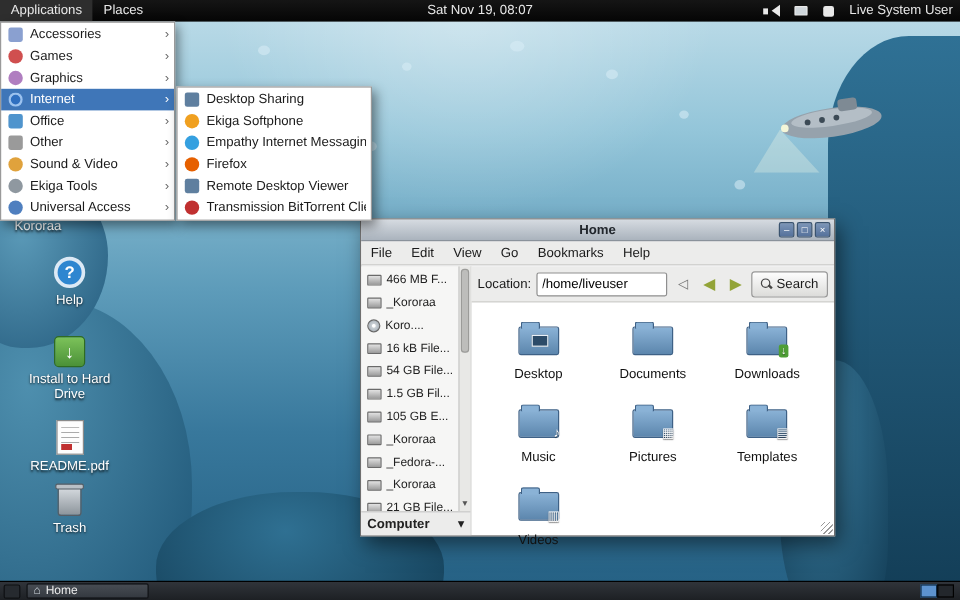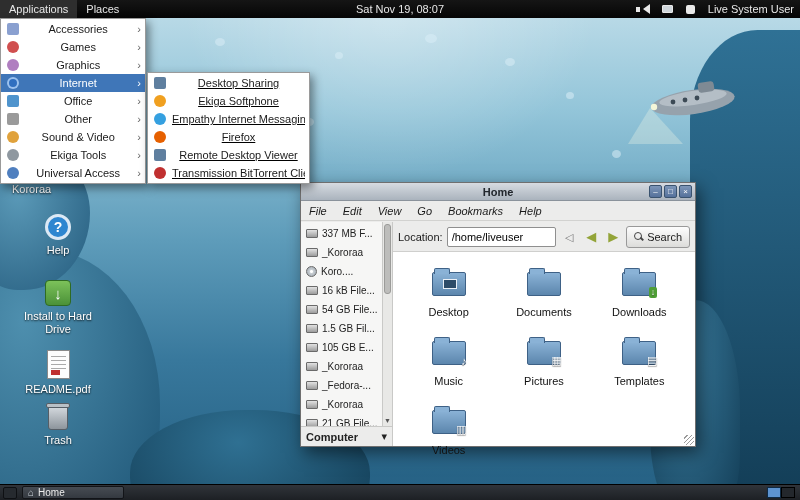--- a/index.html
+++ b/index.html
@@ -35,32 +35,32 @@
   .panel-right { position:absolute; right:6px; top:0; height:18px; display:flex; align-items:center; gap:13px; }
   .spk { position:relative; width:13px; height:10px; }
   .spk::before { content:""; position:absolute; left:0; top:3px; width:4px; height:5px; background:#e8e8e8; }
   .spk::after  { content:""; position:absolute; left:2px; top:0; border:5px solid transparent; border-right:7px solid #e8e8e8; }
   .net { width:11px; height:8px; border:1px solid #e8e8e8; background:#cfd6db; border-radius:1px; }
   .usr { width:9px; height:9px; border-radius:2px; background:#e8e8e8; }
 
   
   .menu { position:absolute; left:0; top:18px; width:146px; background:#ffffff;
     border:1px solid #9a9a9a; box-shadow:3px 4px 9px rgba(0,0,0,.45); z-index:60; padding:1px 0; }
-  .mi { height:18px; display:flex; align-items:center; gap:6px; padding:0 4px 0 6px; font-size:11px; color:#1a1a1a;text-align:center; }
+  .mi { height:18px; display:flex; align-items:center; gap:6px; padding:0 4px 0 6px; font-size:11px; color:#1a1a1a; }
   .mi .lbl { flex:1; white-space:nowrap; overflow:hidden; }
   .mi .arr { color:#666; font-size:11px; }
   .mi.sel { background:#3f76b8; color:#fff; }
   .mi.sel .arr { color:#fff; }
   .ci { width:12px; height:12px; flex:0 0 12px; border-radius:50%; }
   .ci0{background:#8aa0d0;border-radius:2px} .ci1{background:#d04f4f} .ci2{background:#b07ec0}
   .ci3{background:#2f6fc0; box-shadow:inset 0 0 0 2px #9cc2ee} .ci4{background:#4f94cd;border-radius:2px}
   .ci5{background:#9a9a9a;border-radius:2px} .ci6{background:#e0a23c} .ci7{background:#8f98a0}
   .ci8{background:#4f7fbf}
   .submenu { position:absolute; left:147px; top:72px; width:163px; background:#ffffff;
-    border:1px solid #9a9a9a; box-shadow:3px 4px 9px rgba(0,0,0,.45); z-index:61; padding:1px 0;text-decoration:underline; }
+    border:1px solid #9a9a9a; box-shadow:3px 4px 9px rgba(0,0,0,.45); z-index:61; padding:1px 0; }
   .si0{background:#5f7f9f;border-radius:2px} .si1{background:#f0a020} .si2{background:#35a0e0}
   .si3{background:#e66000} .si4{background:#5f7f9f;border-radius:2px} .si5{background:#c03030}
 
   
   .dicon { position:absolute; display:flex; flex-direction:column; align-items:center; gap:4px; }
   .dicon .dlbl { color:#fff; font-size:11px; text-shadow:0 1px 2px rgba(0,0,0,.85); text-align:center; line-height:1.15; }
   .vol-label { position:absolute; left:12px; top:183px; color:#fff; font-size:11px; text-shadow:0 1px 2px rgba(0,0,0,.85); }
   .ic-help { width:26px; height:26px; border-radius:50%; background:#2e86d0; border:3px solid #dce9f5;
     color:#fff; font-weight:bold; font-size:14px; display:flex; align-items:center; justify-content:center; }
   .ic-install { width:26px; height:26px; border-radius:4px; background:linear-gradient(#7cc25a,#4b9138);
@@ -77,21 +77,21 @@
   
   .window { position:absolute; left:300px; top:182px; width:396px; height:265px;
     background:#ececeb; border:1px solid #6f6f6f; box-shadow:4px 6px 16px rgba(0,0,0,.5); z-index:40; }
   .titlebar { height:18px; background:linear-gradient(#d6dbe1,#aab3bd); border-bottom:1px solid #8a929b;
     display:flex; align-items:center; position:relative; }
   .title { position:absolute; left:0; right:0; text-align:center; font-size:11px; font-weight:bold; color:#21262c; }
   .winbtns { position:absolute; right:3px; top:2px; display:flex; gap:2px; }
   .wbtn { width:13px; height:13px; background:linear-gradient(#7d96b8,#55719b); border:1px solid #3a536f;
     color:#fff; font-size:8px; line-height:11px; text-align:center; border-radius:2px; }
   .menubar { height:20px; background:#ececeb; border-bottom:1px solid #d2d2d0; display:flex; align-items:center; font-size:11px; color:#1a1a1a; }
-  .mb-item { padding:0 8px; line-height:20px;font-style:italic; }
+  .mb-item { padding:0 8px; line-height:20px; }
   .win-content { position:absolute; left:0; top:39px; right:0; bottom:0; }
   .sidebar { position:absolute; left:0; top:0; bottom:0; width:92px; background:#f6f6f5; border-right:1px solid #c9c9c7; }
   .sb-list { position:absolute; left:0; top:2px; right:10px; bottom:20px; overflow:hidden; }
   .sb-row { height:19px; display:flex; align-items:center; gap:4px; padding:0 2px 0 5px; font-size:10px; color:#222; white-space:nowrap; overflow:hidden; }
   .drive { width:12px; height:9px; flex:0 0 12px; background:linear-gradient(#e2e2e2,#9c9c9c); border:1px solid #6a6a6a; border-radius:1px; }
   .disc { width:11px; height:11px; flex:0 0 11px; border-radius:50%; background:radial-gradient(circle at 50% 50%, #fff 18%, #c9cfd4 30%, #9aa3ab); border:1px solid #6a6a6a; }
   .sb-scroll { position:absolute; right:0; top:0; bottom:20px; width:10px; background:#e8e8e6; border-left:1px solid #c9c9c7; }
   .sb-thumb { position:absolute; left:1px; right:1px; top:2px; height:70px; background:#bdbdbb; border:1px solid #9b9b99; border-radius:3px; }
   .sb-down { position:absolute; left:0; right:0; bottom:0; height:10px; font-size:7px; text-align:center; color:#555; line-height:10px; }
   .sb-footer { position:absolute; left:0; right:0; bottom:0; height:20px; background:#ececeb; border-top:1px solid #c9c9c7;
@@ -287,21 +287,21 @@
       <span class="mb-item">View</span>
       <span class="mb-item">Go</span>
       <span class="mb-item">Bookmarks</span>
       <span class="mb-item">Help</span>
     </div>
     <div class="win-content">
       <div class="sidebar">
         <div class="sb-list">
           <div class="sb-row">
             <span class="drive"></span>
-            <span>337 MB F...</span>
+            <span>466 MB F...</span>
             </div>
           <div class="sb-row">
             <span class="drive"></span>
             <span>_Kororaa</span>
             </div>
           <div class="sb-row">
             <span class="disc"></span>
             <span>Koro....</span>
             </div>
           <div class="sb-row">

